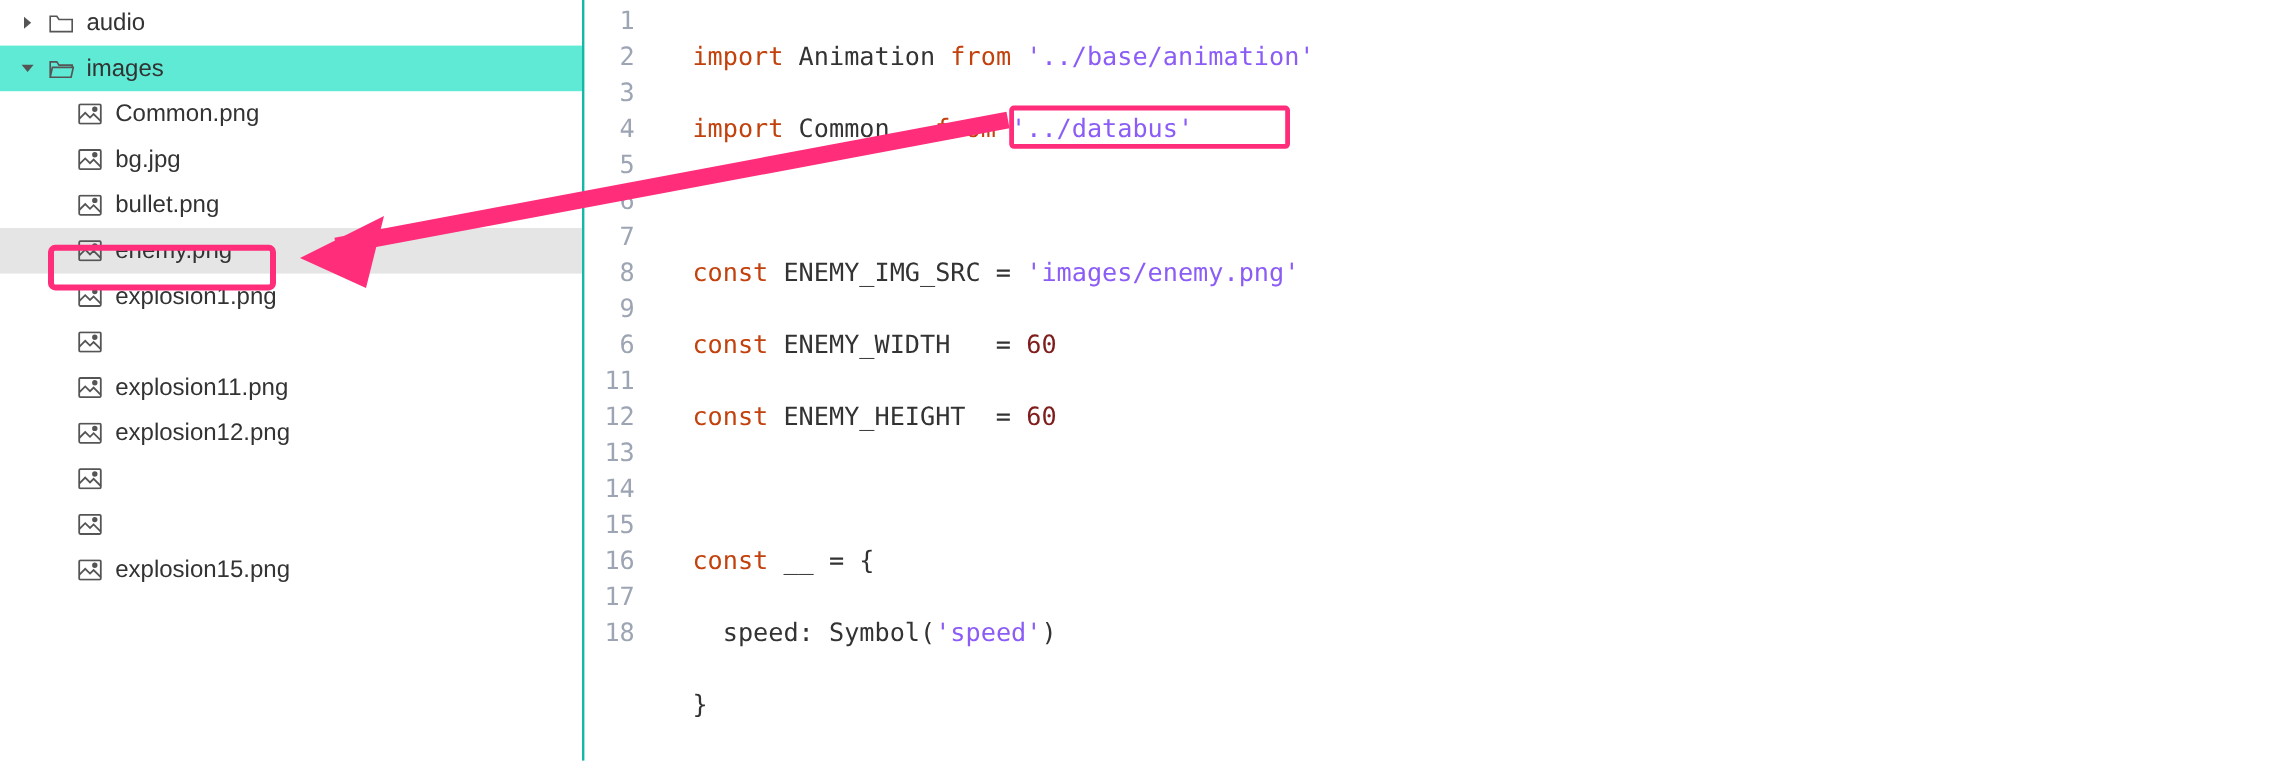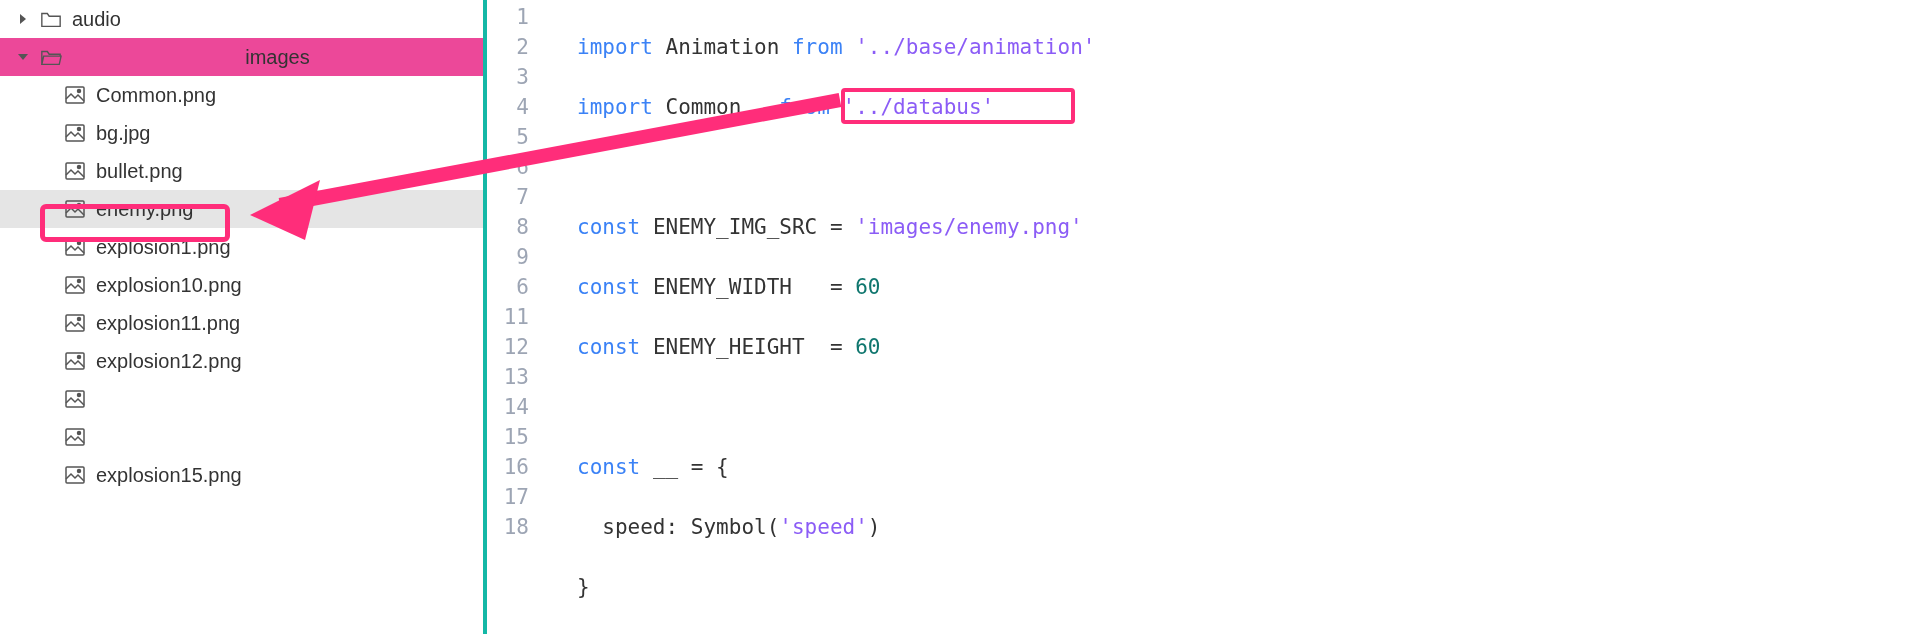--- a/index.html
+++ b/index.html
@@ -1,37 +1,37 @@
 <!DOCTYPE html>
 <html><head>
 <meta charset="utf-8">
 <style>
 * { margin: 0; padding: 0; box-sizing: border-box; }
 body { font-family: -apple-system, "Helvetica Neue", Arial, sans-serif; font-size: 19px; background: #fff; overflow: hidden; }
 .container { display: flex; height: 634px; width: 1908px; }
-.sidebar { width: 487px; border-right: 4px solid #14b8a6; overflow: hidden; background: #fff; }
+.sidebar { width: 487px; border-right: 2px solid #14b8a6; overflow: hidden; background: #fff; }
 .tree-item { display: flex; align-items: center; height: 38px; padding-left: 16px; cursor: pointer; font-size: 20px; color: #333; }
 .tree-item.depth-0 { padding-left: 16px; }
 .tree-item.depth-1 { padding-left: 64px; }
-.tree-item.expanded-row { background: #ec4899; text-align: center; }
+.tree-item.expanded-row { background: #5eead4; }
 .tree-item.selected { background: #e5e5e5; }
 .chevron { width: 14px; height: 14px; margin-right: 10px; display: inline-flex; align-items: center; justify-content: center; }
 .chevron svg { width: 12px; height: 12px; }
 .folder-icon, .image-icon { width: 22px; height: 22px; margin-right: 10px; display: inline-flex; align-items: center; justify-content: center; }
 .folder-icon svg, .image-icon svg { width: 22px; height: 20px; stroke: #555; fill: none; stroke-width: 1.5; }
 .image-icon svg { width: 20px; height: 18px; }
 .tree-label { flex: 1; }
 .editor { flex: 1; display: flex; font-family: "SF Mono", Menlo, Consolas, monospace; font-size: 21px; line-height: 30px; padding-top: 2px; }
 .gutter { width: 60px; text-align: right; color: #9da5b4; padding-right: 18px; user-select: none; }
 .gutter .ln { height: 30px; }
 .code { flex: 1; white-space: pre; color: #333; position: relative; padding-left: 30px; }
 .code .line { height: 30px; }
-.kw { color: #3b82f6; }
+.kw { color: #c2410c; }
 .str { color: #8b5cf6; }
-.num { color: #0f766e; }
+.num { color: #7f1d1d; }
 .highlight-box { position: absolute; border: 4px solid #ff2d7a; border-radius: 4px; }
 .sidebar-highlight { position: absolute; border: 5px solid #ff2d7a; border-radius: 6px; pointer-events: none; }
 .arrow-svg { position: absolute; pointer-events: none; }
 </style>
 </head>
 <body>
 
 <div class="container">
   <div class="sidebar" style="position:relative;">
     <div id="tree-root">
@@ -112,21 +112,20 @@
           <span class="tree-label">explosion1.png</span>
         </div>
         <div class="tree-item depth-1">
           <span class="image-icon">
             <svg viewBox="0 0 20 18">
               <rect x="1" y="1" width="18" height="16" rx="1"></rect>
               <path d="M1 13 l5 -5 l4 4 l3 -3 l6 6"></path>
               <circle cx="14" cy="5" r="1.5" fill="#555"></circle>
             </svg>
           </span>
-          <span class="tree-label">explosion10.png</span>
         </div>
         <div class="tree-item depth-1">
           <span class="image-icon">
             <svg viewBox="0 0 20 18">
               <rect x="1" y="1" width="18" height="16" rx="1"></rect>
               <path d="M1 13 l5 -5 l4 4 l3 -3 l6 6"></path>
               <circle cx="14" cy="5" r="1.5" fill="#555"></circle>
             </svg>
           </span>
           <span class="tree-label">explosion11.png</span>

